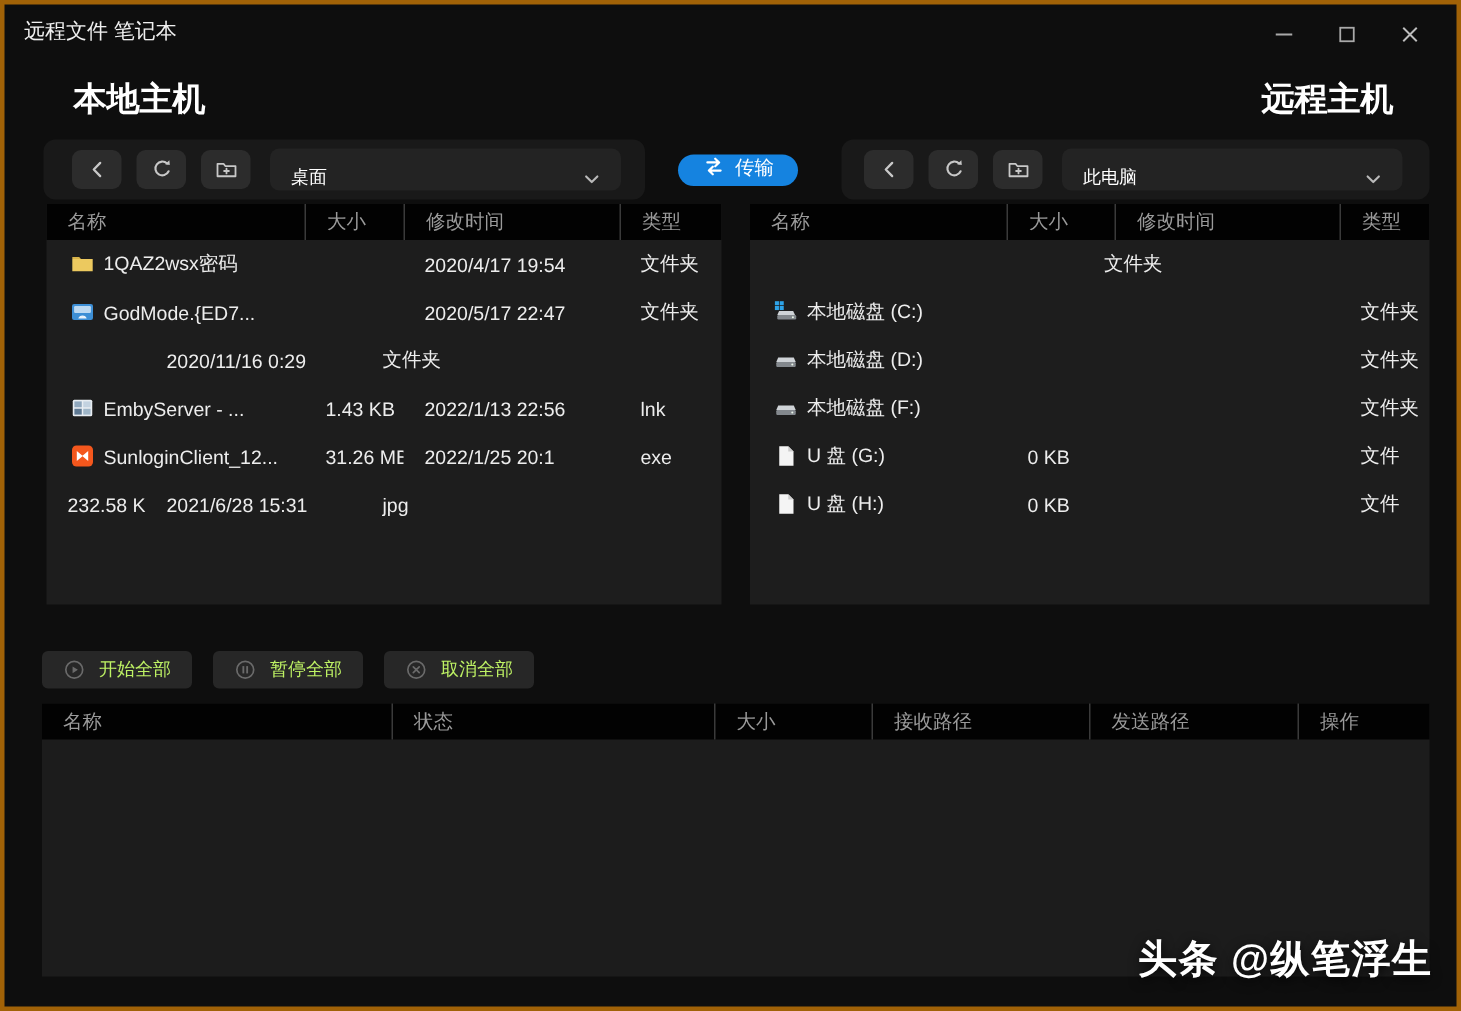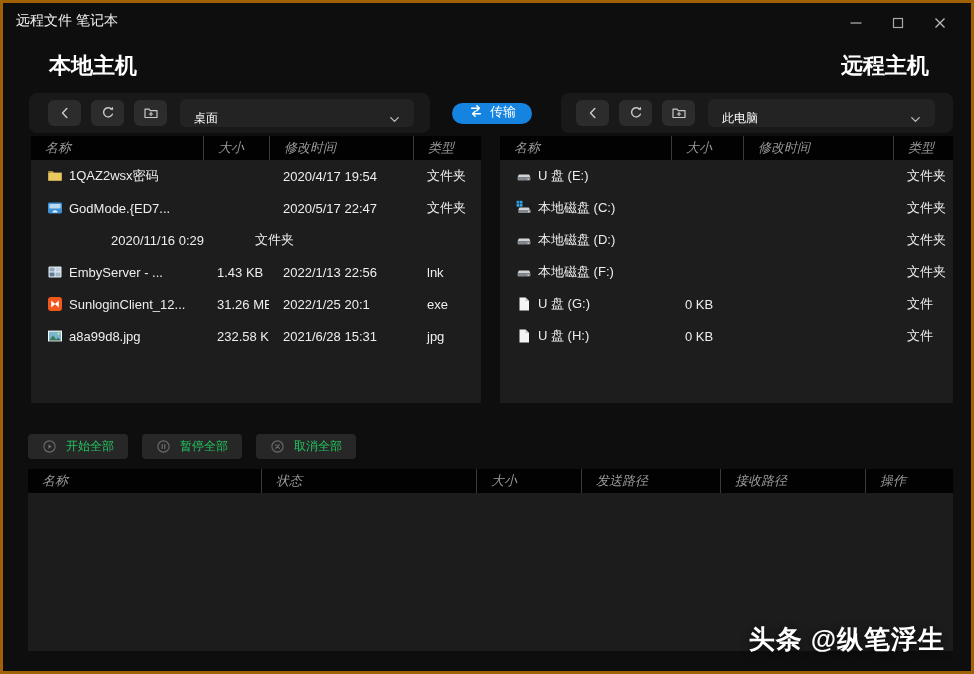--- a/index.html
+++ b/index.html
@@ -36,42 +36,42 @@
   .transfer-btn{position:absolute;left:449px;top:100px;width:80px;height:21px;
     background:#1583e0;border:none;border-radius:14px;display:flex;
     justify-content:center;gap:6px;color:#ffffff;font-size:13px;padding:0;}
   .transfer-btn svg{width:14px;height:14px;}
 
   
   .file-table{position:absolute;background:#1d1d1d;overflow:hidden;}
   .table-local{left:28px;top:133px;width:450px;height:267px;}
   .table-remote{left:497px;top:133px;width:453px;height:267px;}
   .table-queue{position:absolute;left:25px;top:466px;width:925px;height:182px;background:#1c1c1c;}
-  .thead{display:flex;height:24px;background:#020202;align-items:stretch;color:#9a9a9a;font-size:13px;font-style:italic;}
+  .thead{display:flex;height:24px;background:#020202;align-items:stretch;color:#9a9a9a;font-size:13px;}
   .th{box-sizing:border-box;padding-left:14px;display:flex;align-items:center;flex:0 0 auto;}
   .th + .th{border-left:1px solid #3a3a3a;}
   .trow{display:flex;height:32px;align-items:center;color:#ededed;font-size:13px;}
   .td{box-sizing:border-box;padding-left:14px;white-space:nowrap;overflow:hidden;flex:0 0 auto;}
   .td.name{padding-left:16px;display:flex;align-items:center;gap:6px;}
   .icon{width:16px;height:16px;display:inline-flex;flex:0 0 auto;}
   .icon svg{width:100%;height:100%;}
   
   .table-local .c0{width:172px;} .table-local .c1{width:66px;} .table-local .c2{width:144px;} .table-local .c3{flex:1;}
   .table-remote .c0{width:171px;} .table-remote .c1{width:72px;} .table-remote .c2{width:150px;} .table-remote .c3{flex:1;}
   .table-queue .c0{width:233px;} .table-queue .c1{width:215px;} .table-queue .c2{width:105px;}
   .table-queue .c3{width:139px;} .table-queue .c4{width:145px;} .table-queue .c5{flex:1;}
 
   
   .queue-actions{position:absolute;left:25px;top:431px;display:flex;gap:14px;}
   .action-btn{height:25px;padding:0 14px;background:#272727;border:none;border-radius:4px;
-    color:#22c55e;font-size:12px;display:flex;align-items:center;gap:8px;}
+    color:#bef264;font-size:12px;display:flex;align-items:center;gap:8px;}
   .action-btn svg{width:15px;height:15px;}
 
   
-  .watermark{position:absolute;right:26px;bottom:14px;color:#ffffff;font-size:26px;
+  .watermark{position:absolute;right:16px;bottom:14px;color:#ffffff;font-size:26px;
     font-weight:bold;text-shadow:0 2px 8px rgba(0,0,0,.85);letter-spacing:1px;}
   .watermark .prefix{font-weight:900;margin-right:8px;}
 </style>
 </head>
 <body>
 
 <div class="window">
 
   <div class="titlebar-title">远程文件 笔记本</div>
   <div class="win-controls">
@@ -245,54 +245,33 @@
               <path fill="#ffffff" d="M4.2 4.6l4 3.4-4 3.4zM11.8 4.6L7.8 8l4 3.4z"></path>
             </svg>
           </span>
           <span>SunloginClient_12...</span>
         </div>
         <div class="td c1">31.26 MB</div>
         <div class="td c2">2022/1/25 20:1</div>
         <div class="td c3">exe</div>
       </div>
       <div class="trow">
-        <div class="td c0 name">
-          <span class="icon">
-            <svg viewBox="0 0 16 16">
-              <rect x="1" y="2.6" width="14" height="10.8" fill="#ffffff"></rect>
-              <rect x="2" y="3.6" width="12" height="8.8" fill="#79b6cf"></rect>
-              <path d="M2 12.4l4-4.8 3.2 3.8 1.8-2 3 3z" fill="#3c7a5a"></path>
-              <circle cx="11.6" cy="5.6" r="1.1" fill="#f5e07a"></circle>
-            </svg>
-          </span>
-          <span>a8a99d8.jpg</span>
-        </div>
         <div class="td c1">232.58 KB</div>
         <div class="td c2">2021/6/28 15:31</div>
         <div class="td c3">jpg</div>
       </div>
     </div>
   <div class="file-table table-remote">
       <div class="thead">
         <div class="th c0">名称</div>
         <div class="th c1">大小</div>
         <div class="th c2">修改时间</div>
         <div class="th c3">类型</div>
       </div>
       <div class="trow">
-        <div class="td c0 name">
-          <span class="icon">
-            <svg viewBox="0 0 16 16">
-              <path d="M2.8 6.4h10.4l1.3 3H1.5z" fill="#cfd3d7"></path>
-              <rect x="1.5" y="9.4" width="13" height="3.2" rx="0.8" fill="#83888d"></rect>
-              <circle cx="12.2" cy="11" r="0.7" fill="#e8f4e8"></circle>
-            </svg>
-          </span>
-          <span>U 盘 (E:)</span>
-        </div>
         <div class="td c1"></div>
         <div class="td c2"></div>
         <div class="td c3">文件夹</div>
       </div>
       <div class="trow">
         <div class="td c0 name">
           <span class="icon">
             <svg viewBox="0 0 16 16">
               <g fill="#2ea3e8">
                 <rect x="0.6" y="0.8" width="2.7" height="2.7"></rect>
@@ -400,22 +379,22 @@
         </span>
         <span>取消全部</span>
       </button>
     </div>
 
   <div class="table-queue">
       <div class="thead">
         <div class="th c0">名称</div>
         <div class="th c1">状态</div>
         <div class="th c2">大小</div>
+        <div class="th c4">接收路径</div>
         <div class="th c3">发送路径</div>
-        <div class="th c4">接收路径</div>
         <div class="th c5">操作</div>
       </div>
     </div>
 
   <div class="watermark">
     <span class="prefix">头条</span><span>@纵笔浮生</span>
   </div>
 
 </div>
 

